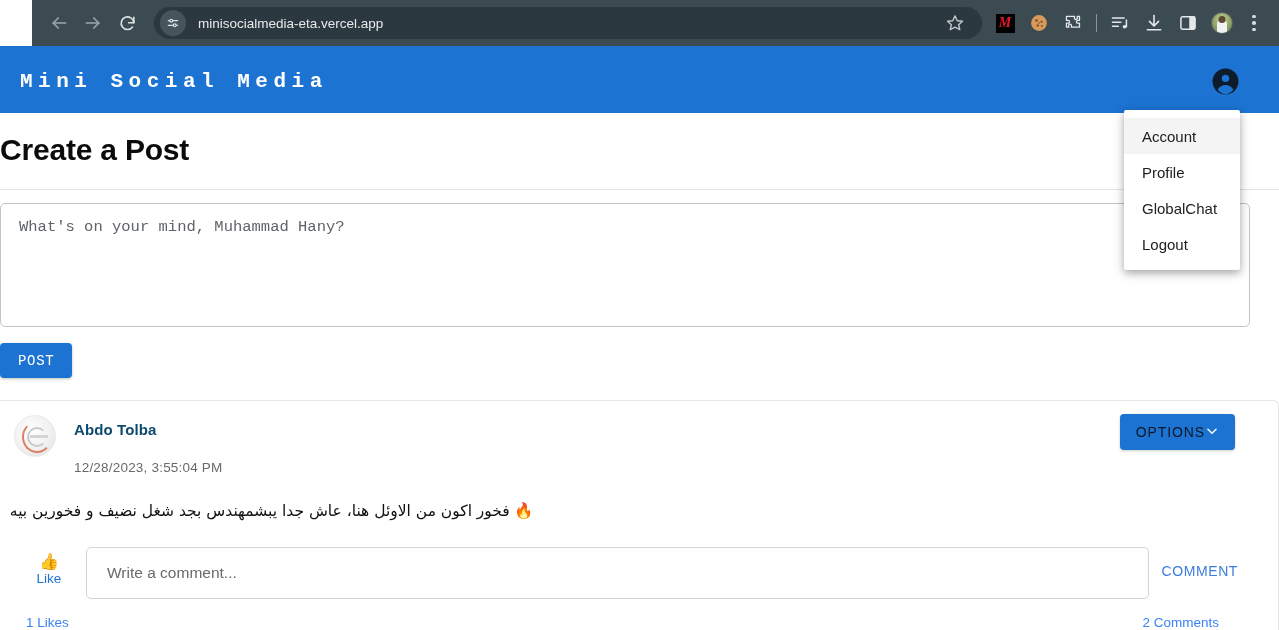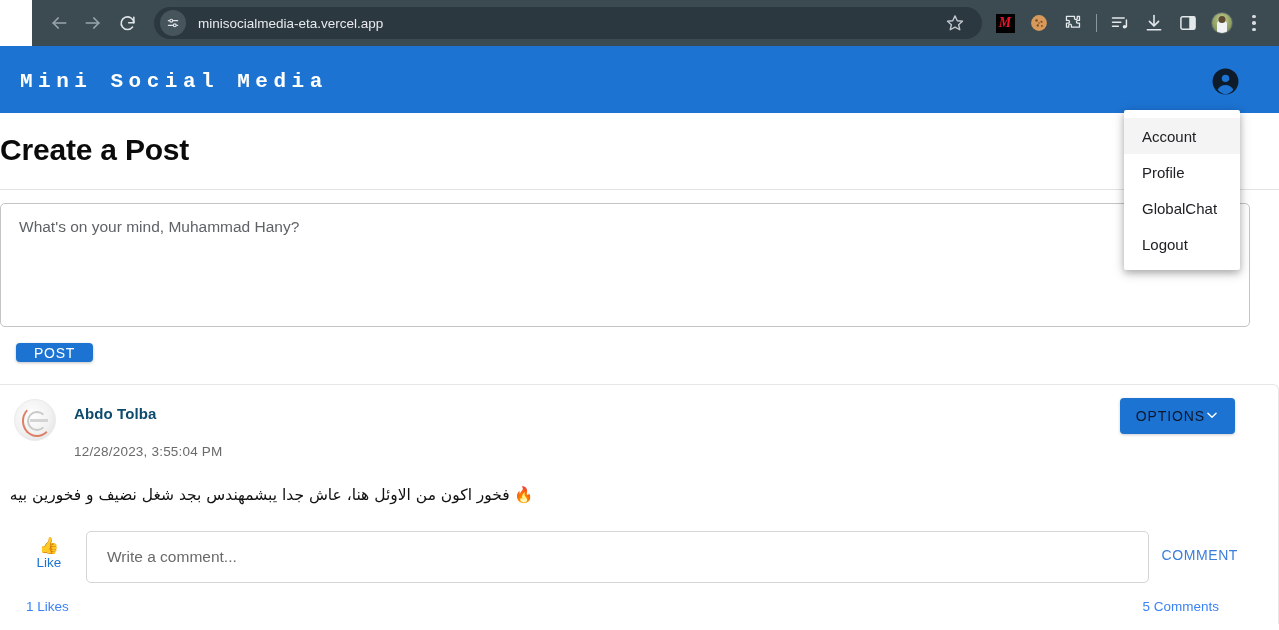--- a/index.html
+++ b/index.html
@@ -216,42 +216,42 @@
   .composer {
     margin: 13px 14px 0 0;
     width: 1250px;
     height: 124px;
     border: 1px solid #c4c4c4;
     border-radius: 5px;
     background: #fff;
     padding: 14px 18px;
     font-size: 15.5px;
     color: #5f6368;
-    font-family: Liberation Sans, sans-serif;
+    font-family: Liberation Mono, monospace;
     resize: none;
     outline: none;
     display: block;
   }
   .composer::placeholder { color: #5f6368; }
 
   .post-btn {
     margin-top: 16px;
-    margin-left: 16px;
+    margin-left: 0;
     background: #1c73d2;
     color: #ffffff;
     border: none;
     border-radius: 4px;
-    height: 19px;
+    height: 35px;
     padding: 0 18px;
     font-size: 14px;
     letter-spacing: 0.7px;
     font-weight: 500;
     cursor: pointer;
     box-shadow: 0 1px 3px rgba(0,0,0,0.25);
-    font-family: Liberation Sans, sans-serif;
+    font-family: Liberation Mono, monospace;
   }
 
   
   .post-card {
     margin-top: 22px;
     border: 1px solid #e6e6e6;
     border-left: none;
     border-bottom: none;
     border-radius: 0 6px 0 0;
     padding: 12px 16px 10px 14px;
@@ -565,16 +565,16 @@
       <div class="like-btn">
         <span class="like-emoji">👍</span>
         <span class="like-label">Like</span>
       </div>
       <input class="comment-input" type="text" placeholder="Write a comment..." style="">
       <button class="comment-btn">COMMENT</button>
     </div>
 
     <div class="counts-row">
       <span class="count-link count-likes">1 Likes</span>
-      <span class="count-link count-comments">5 Comments</span>
+      <span class="count-link count-comments">2 Comments</span>
     </div>
   </div>
 </div>
 
 </body></html>

